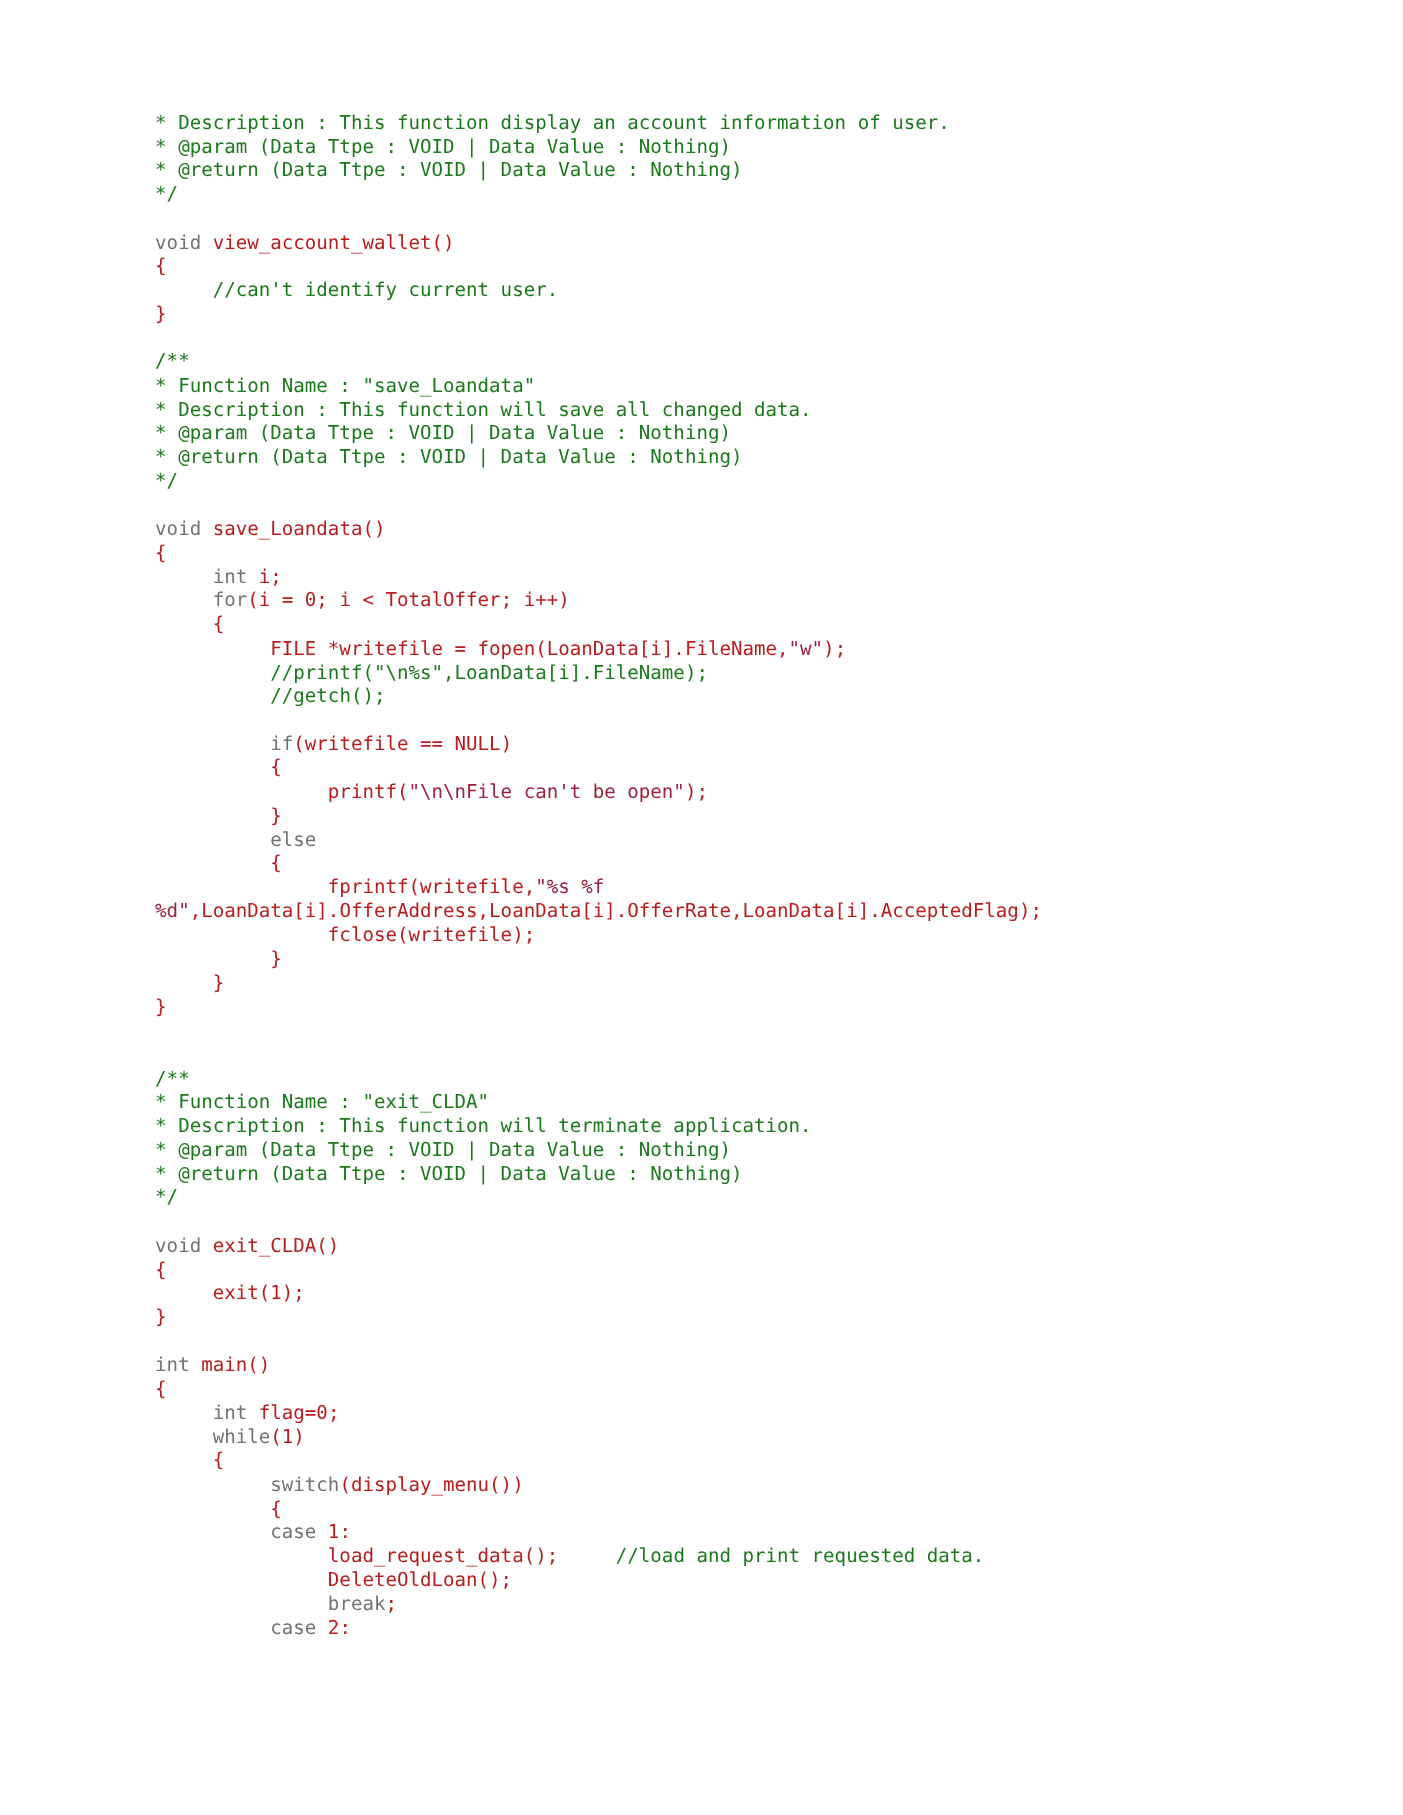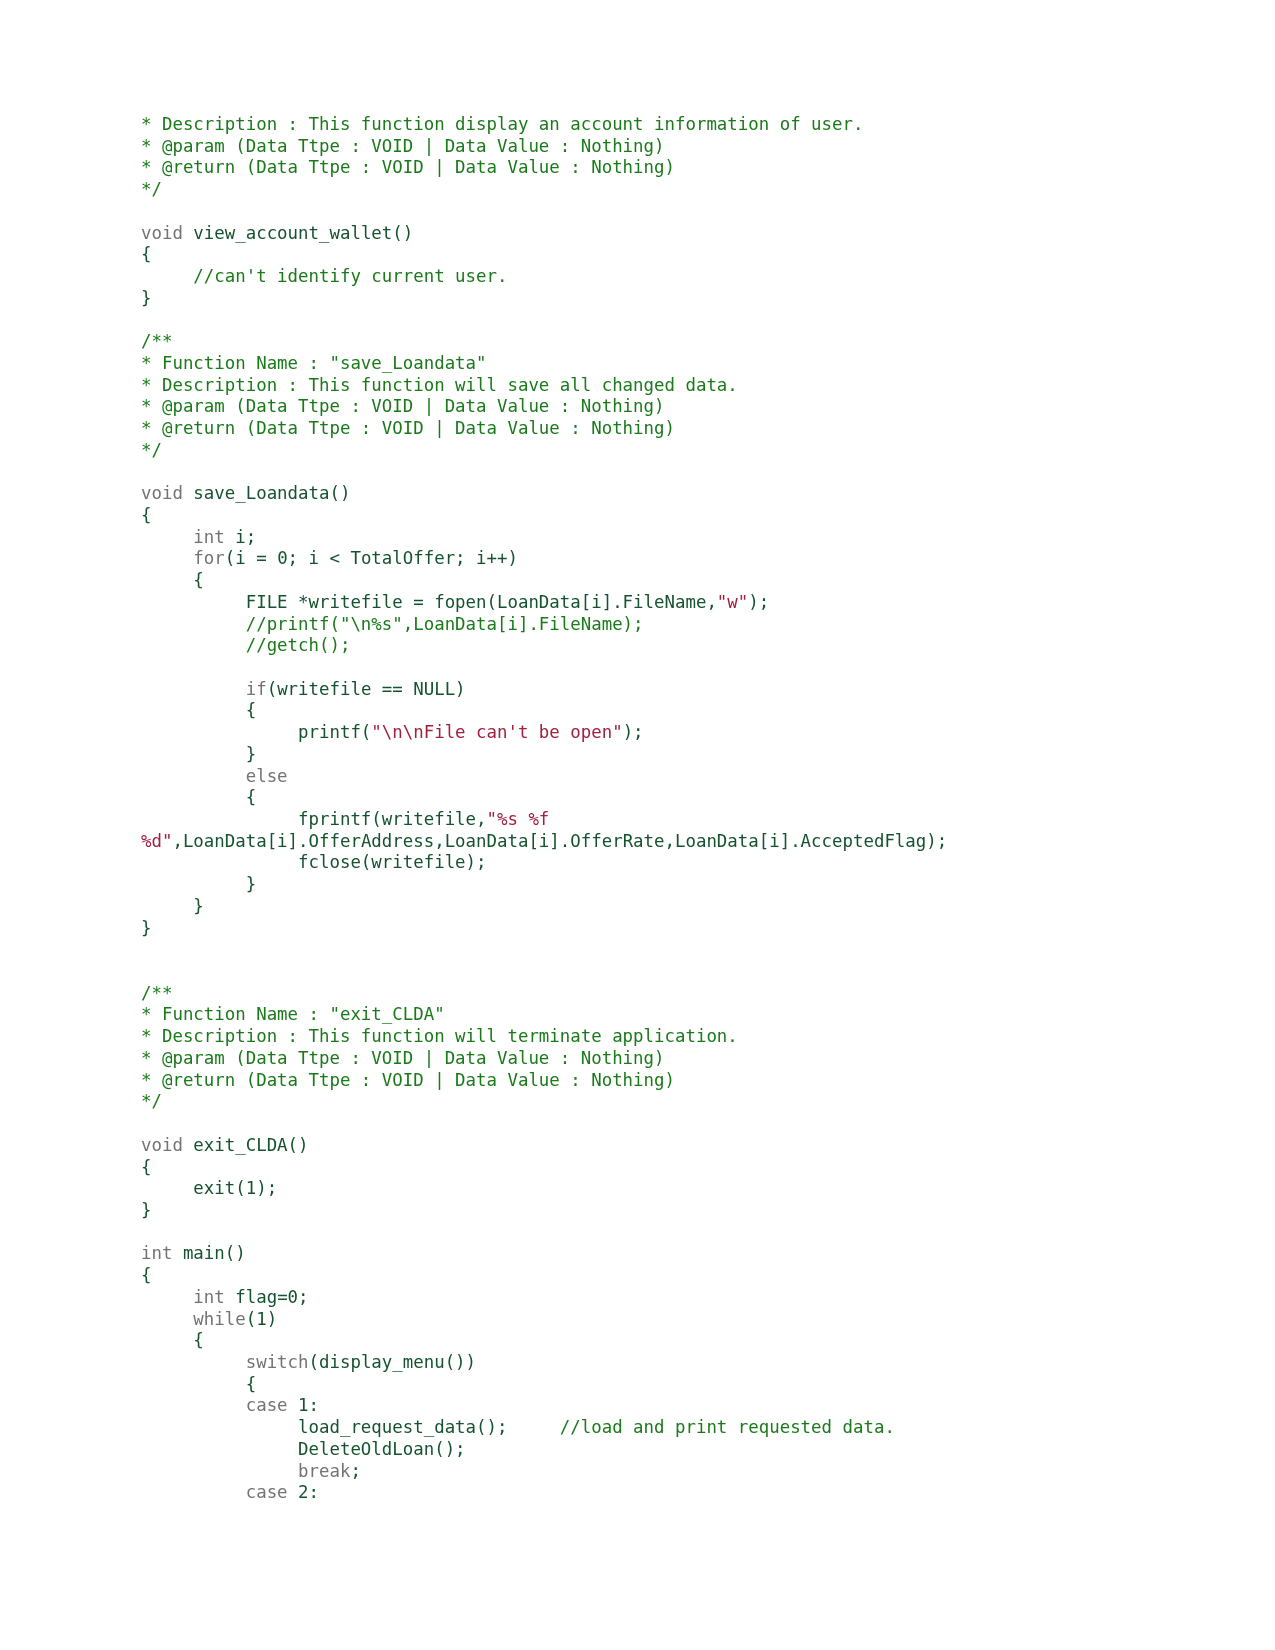--- a/index.html
+++ b/index.html
@@ -16,38 +16,38 @@
   #page {
     position: relative;
     width: 1275px;
     height: 1650px;
     background: #ffffff;
     overflow: hidden;
   }
   #code-listing {
     position: absolute;
     left: 141px;
-    top: 100px;
+    top: 88px;
     width: 1000px;
     font-size: 17.4px;
     line-height: 21.73px;
     letter-spacing: 0px;
     white-space: pre;
     color: #000000;
     margin-top: 14px;
     -webkit-font-smoothing: antialiased;
   }
   .ln {
     display: block;
     height: 21.73px;
     white-space: pre;
   }
   .cm { color: #1a7a1a; }
   .kw { color: #737373; }
   .st { color: #a02040; }
-  .pl { color: #14532d; }
+  .pl { color: #b91c1c; }
 </style>
 </head>
 <body>
 
 <div id="page">
   <pre id="code-listing"><span class="ln"><span class="cm">* Description : This function display an account information of user.</span></span><span class="ln"><span class="cm">* @param (Data Ttpe : VOID | Data Value : Nothing)</span></span><span class="ln"><span class="cm">* @return (Data Ttpe : VOID | Data Value : Nothing)</span></span><span class="ln"><span class="cm">*/</span></span><span class="ln">​</span><span class="ln"><span class="kw">void</span><span class="pl"> view_account_wallet()</span></span><span class="ln"><span class="pl">{</span></span><span class="ln"><span class="pl">     </span><span class="cm">//can't identify current user.</span></span><span class="ln"><span class="pl">}</span></span><span class="ln">​</span><span class="ln"><span class="cm">/**</span></span><span class="ln"><span class="cm">* Function Name : "save_Loandata"</span></span><span class="ln"><span class="cm">* Description : This function will save all changed data.</span></span><span class="ln"><span class="cm">* @param (Data Ttpe : VOID | Data Value : Nothing)</span></span><span class="ln"><span class="cm">* @return (Data Ttpe : VOID | Data Value : Nothing)</span></span><span class="ln"><span class="cm">*/</span></span><span class="ln">​</span><span class="ln"><span class="kw">void</span><span class="pl"> save_Loandata()</span></span><span class="ln"><span class="pl">{</span></span><span class="ln"><span class="pl">     </span><span class="kw">int</span><span class="pl"> i;</span></span><span class="ln"><span class="pl">     </span><span class="kw">for</span><span class="pl">(i = 0; i &lt; TotalOffer; i++)</span></span><span class="ln"><span class="pl">     {</span></span><span class="ln"><span class="pl">          FILE *writefile = fopen(LoanData[i].FileName,</span><span class="st">"w"</span><span class="pl">);</span></span><span class="ln"><span class="pl">          </span><span class="cm">//printf("\n%s",LoanData[i].FileName);</span></span><span class="ln"><span class="pl">          </span><span class="cm">//getch();</span></span><span class="ln">​</span><span class="ln"><span class="pl">          </span><span class="kw">if</span><span class="pl">(writefile == NULL)</span></span><span class="ln"><span class="pl">          {</span></span><span class="ln"><span class="pl">               printf(</span><span class="st">"\n\nFile can't be open"</span><span class="pl">);</span></span><span class="ln"><span class="pl">          }</span></span><span class="ln"><span class="pl">          </span><span class="kw">else</span></span><span class="ln"><span class="pl">          {</span></span><span class="ln"><span class="pl">               fprintf(writefile,</span><span class="st">"%s %f</span></span><span class="ln"><span class="st">%d"</span><span class="pl">,LoanData[i].OfferAddress,LoanData[i].OfferRate,LoanData[i].AcceptedFlag);</span></span><span class="ln"><span class="pl">               fclose(writefile);</span></span><span class="ln"><span class="pl">          }</span></span><span class="ln"><span class="pl">     }</span></span><span class="ln"><span class="pl">}</span></span><span class="ln">​</span><span class="ln">​</span><span class="ln"><span class="cm">/**</span></span><span class="ln"><span class="cm">* Function Name : "exit_CLDA"</span></span><span class="ln"><span class="cm">* Description : This function will terminate application.</span></span><span class="ln"><span class="cm">* @param (Data Ttpe : VOID | Data Value : Nothing)</span></span><span class="ln"><span class="cm">* @return (Data Ttpe : VOID | Data Value : Nothing)</span></span><span class="ln"><span class="cm">*/</span></span><span class="ln">​</span><span class="ln"><span class="kw">void</span><span class="pl"> exit_CLDA()</span></span><span class="ln"><span class="pl">{</span></span><span class="ln"><span class="pl">     exit(1);</span></span><span class="ln"><span class="pl">}</span></span><span class="ln">​</span><span class="ln"><span class="kw">int</span><span class="pl"> main()</span></span><span class="ln"><span class="pl">{</span></span><span class="ln"><span class="pl">     </span><span class="kw">int</span><span class="pl"> flag=0;</span></span><span class="ln"><span class="pl">     </span><span class="kw">while</span><span class="pl">(1)</span></span><span class="ln"><span class="pl">     {</span></span><span class="ln"><span class="pl">          </span><span class="kw">switch</span><span class="pl">(display_menu())</span></span><span class="ln"><span class="pl">          {</span></span><span class="ln"><span class="pl">          </span><span class="kw">case</span><span class="pl"> 1:</span></span><span class="ln"><span class="pl">               load_request_data();     </span><span class="cm">//load and print requested data.</span></span><span class="ln"><span class="pl">               DeleteOldLoan();</span></span><span class="ln"><span class="pl">               </span><span class="kw">break</span><span class="pl">;</span></span><span class="ln"><span class="pl">          </span><span class="kw">case</span><span class="pl"> 2:</span></span></pre>
 </div>
 
 </body></html>

